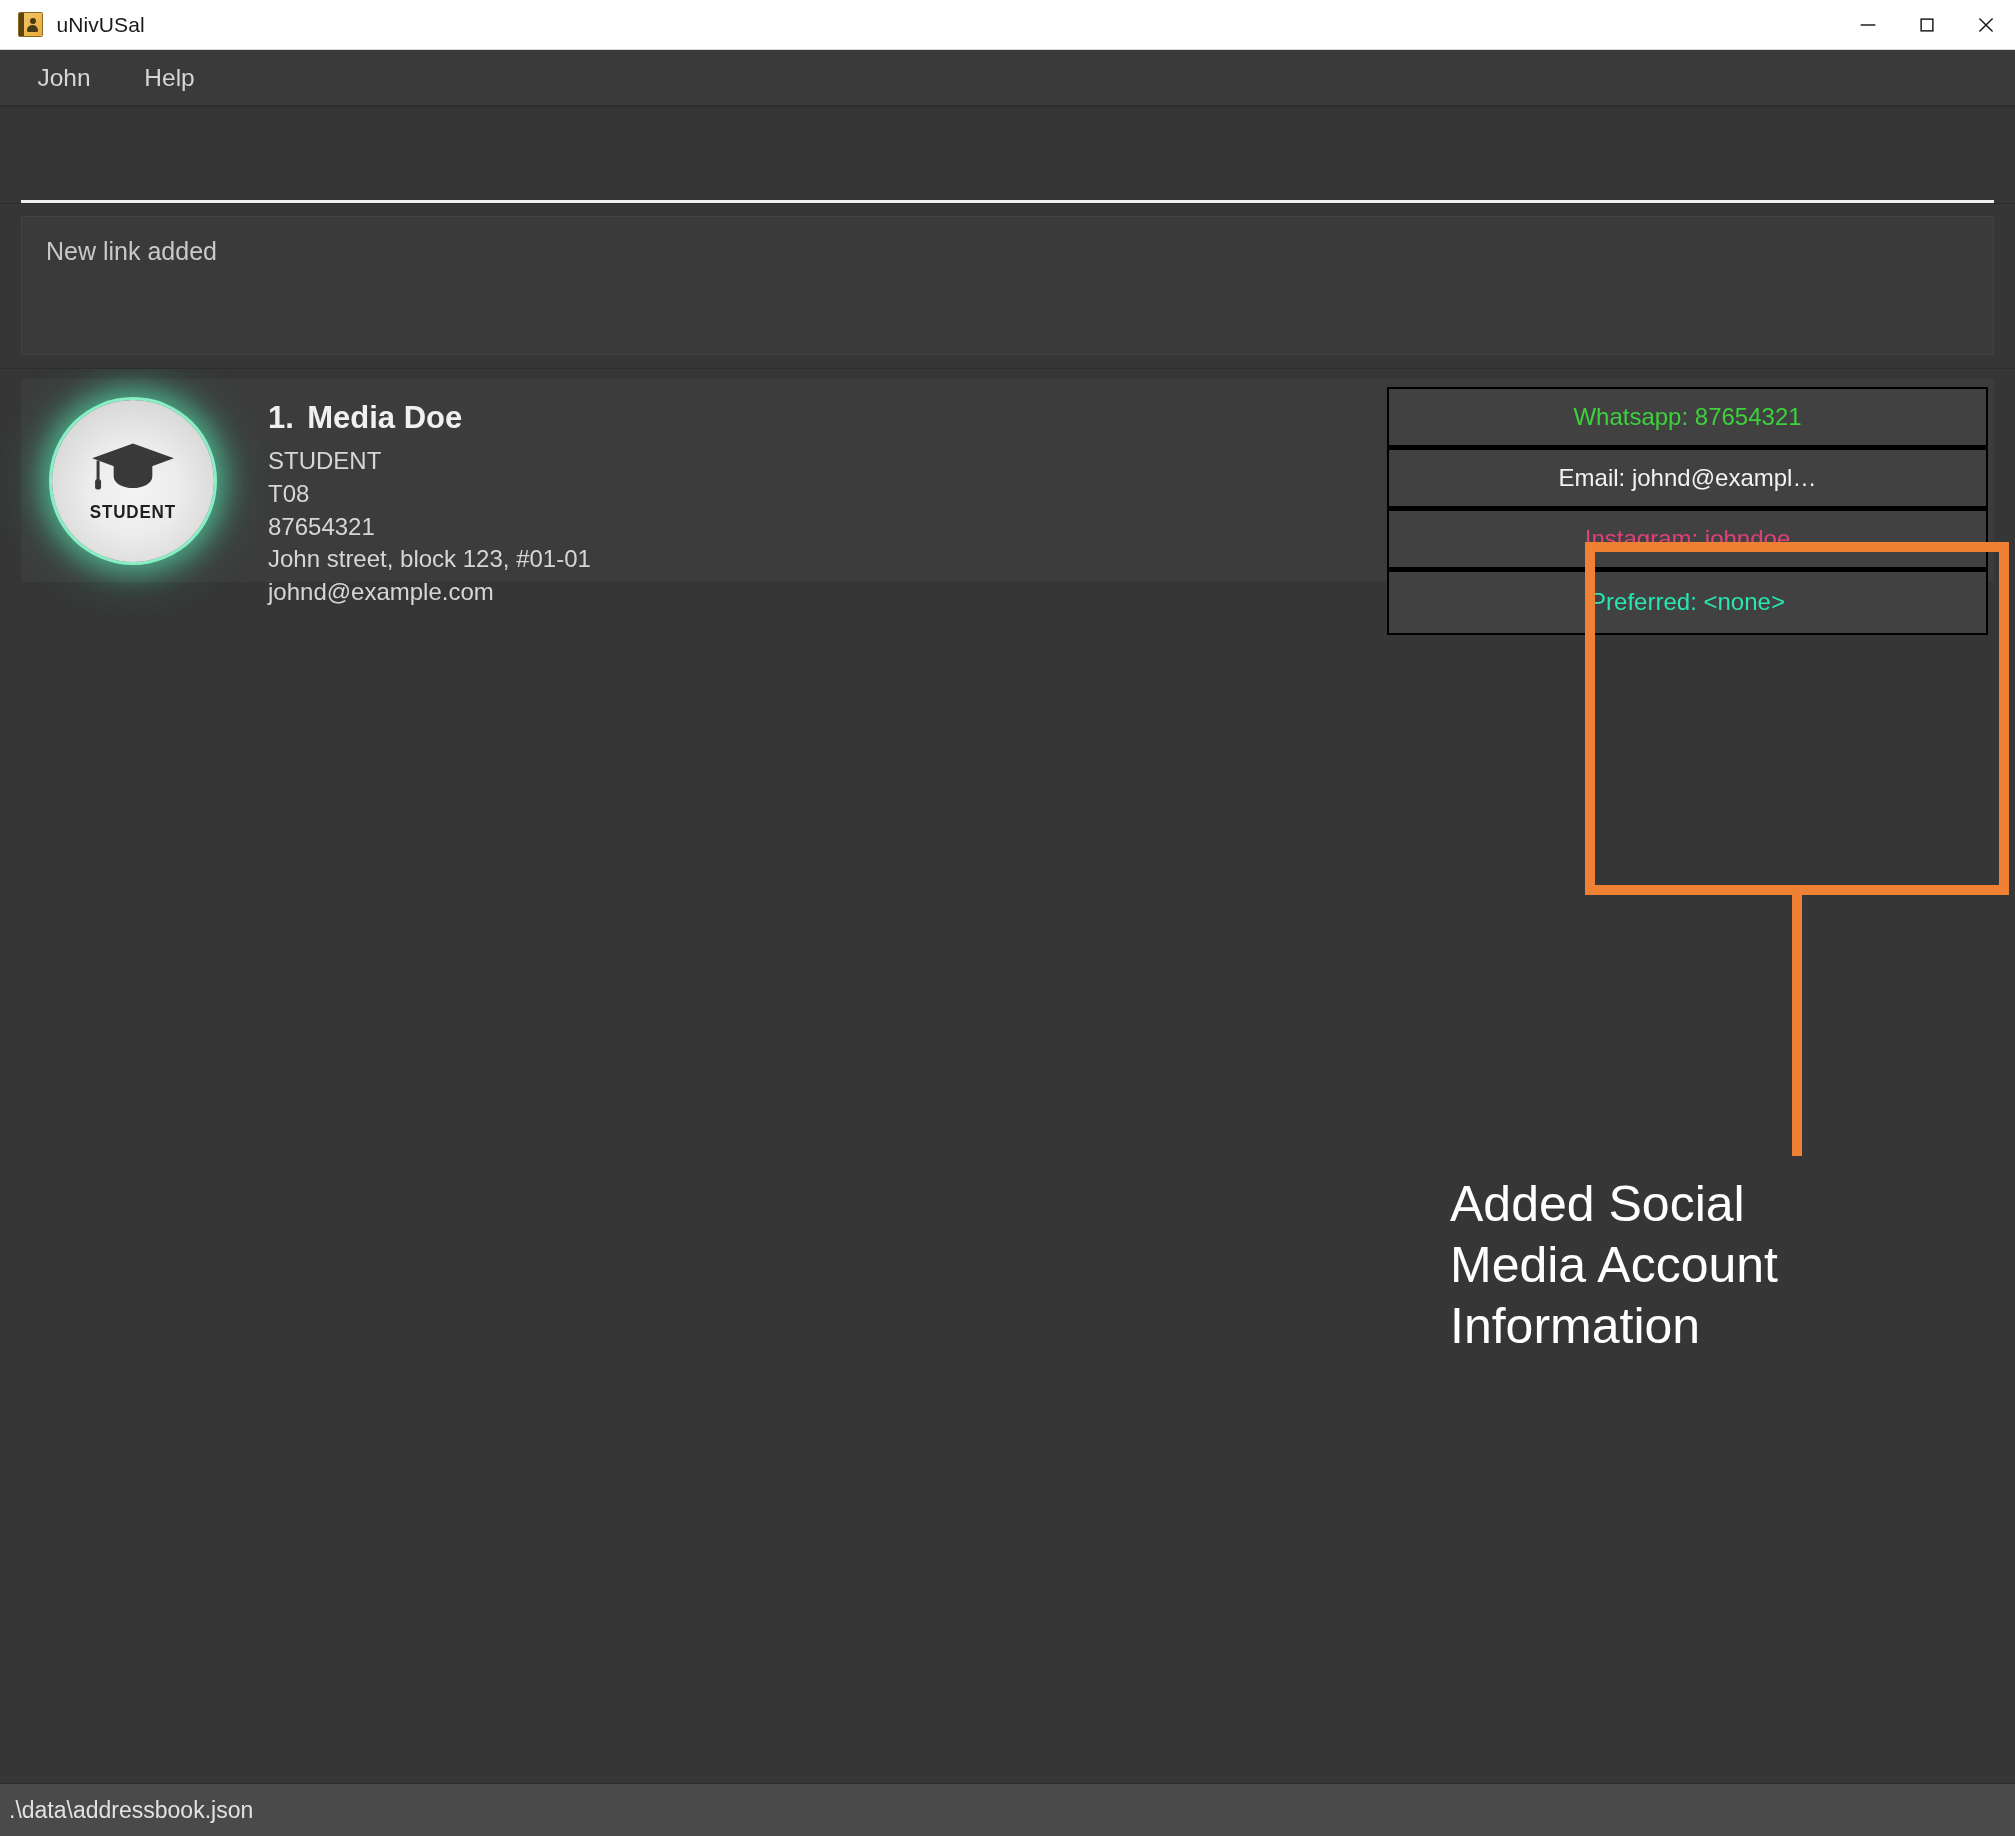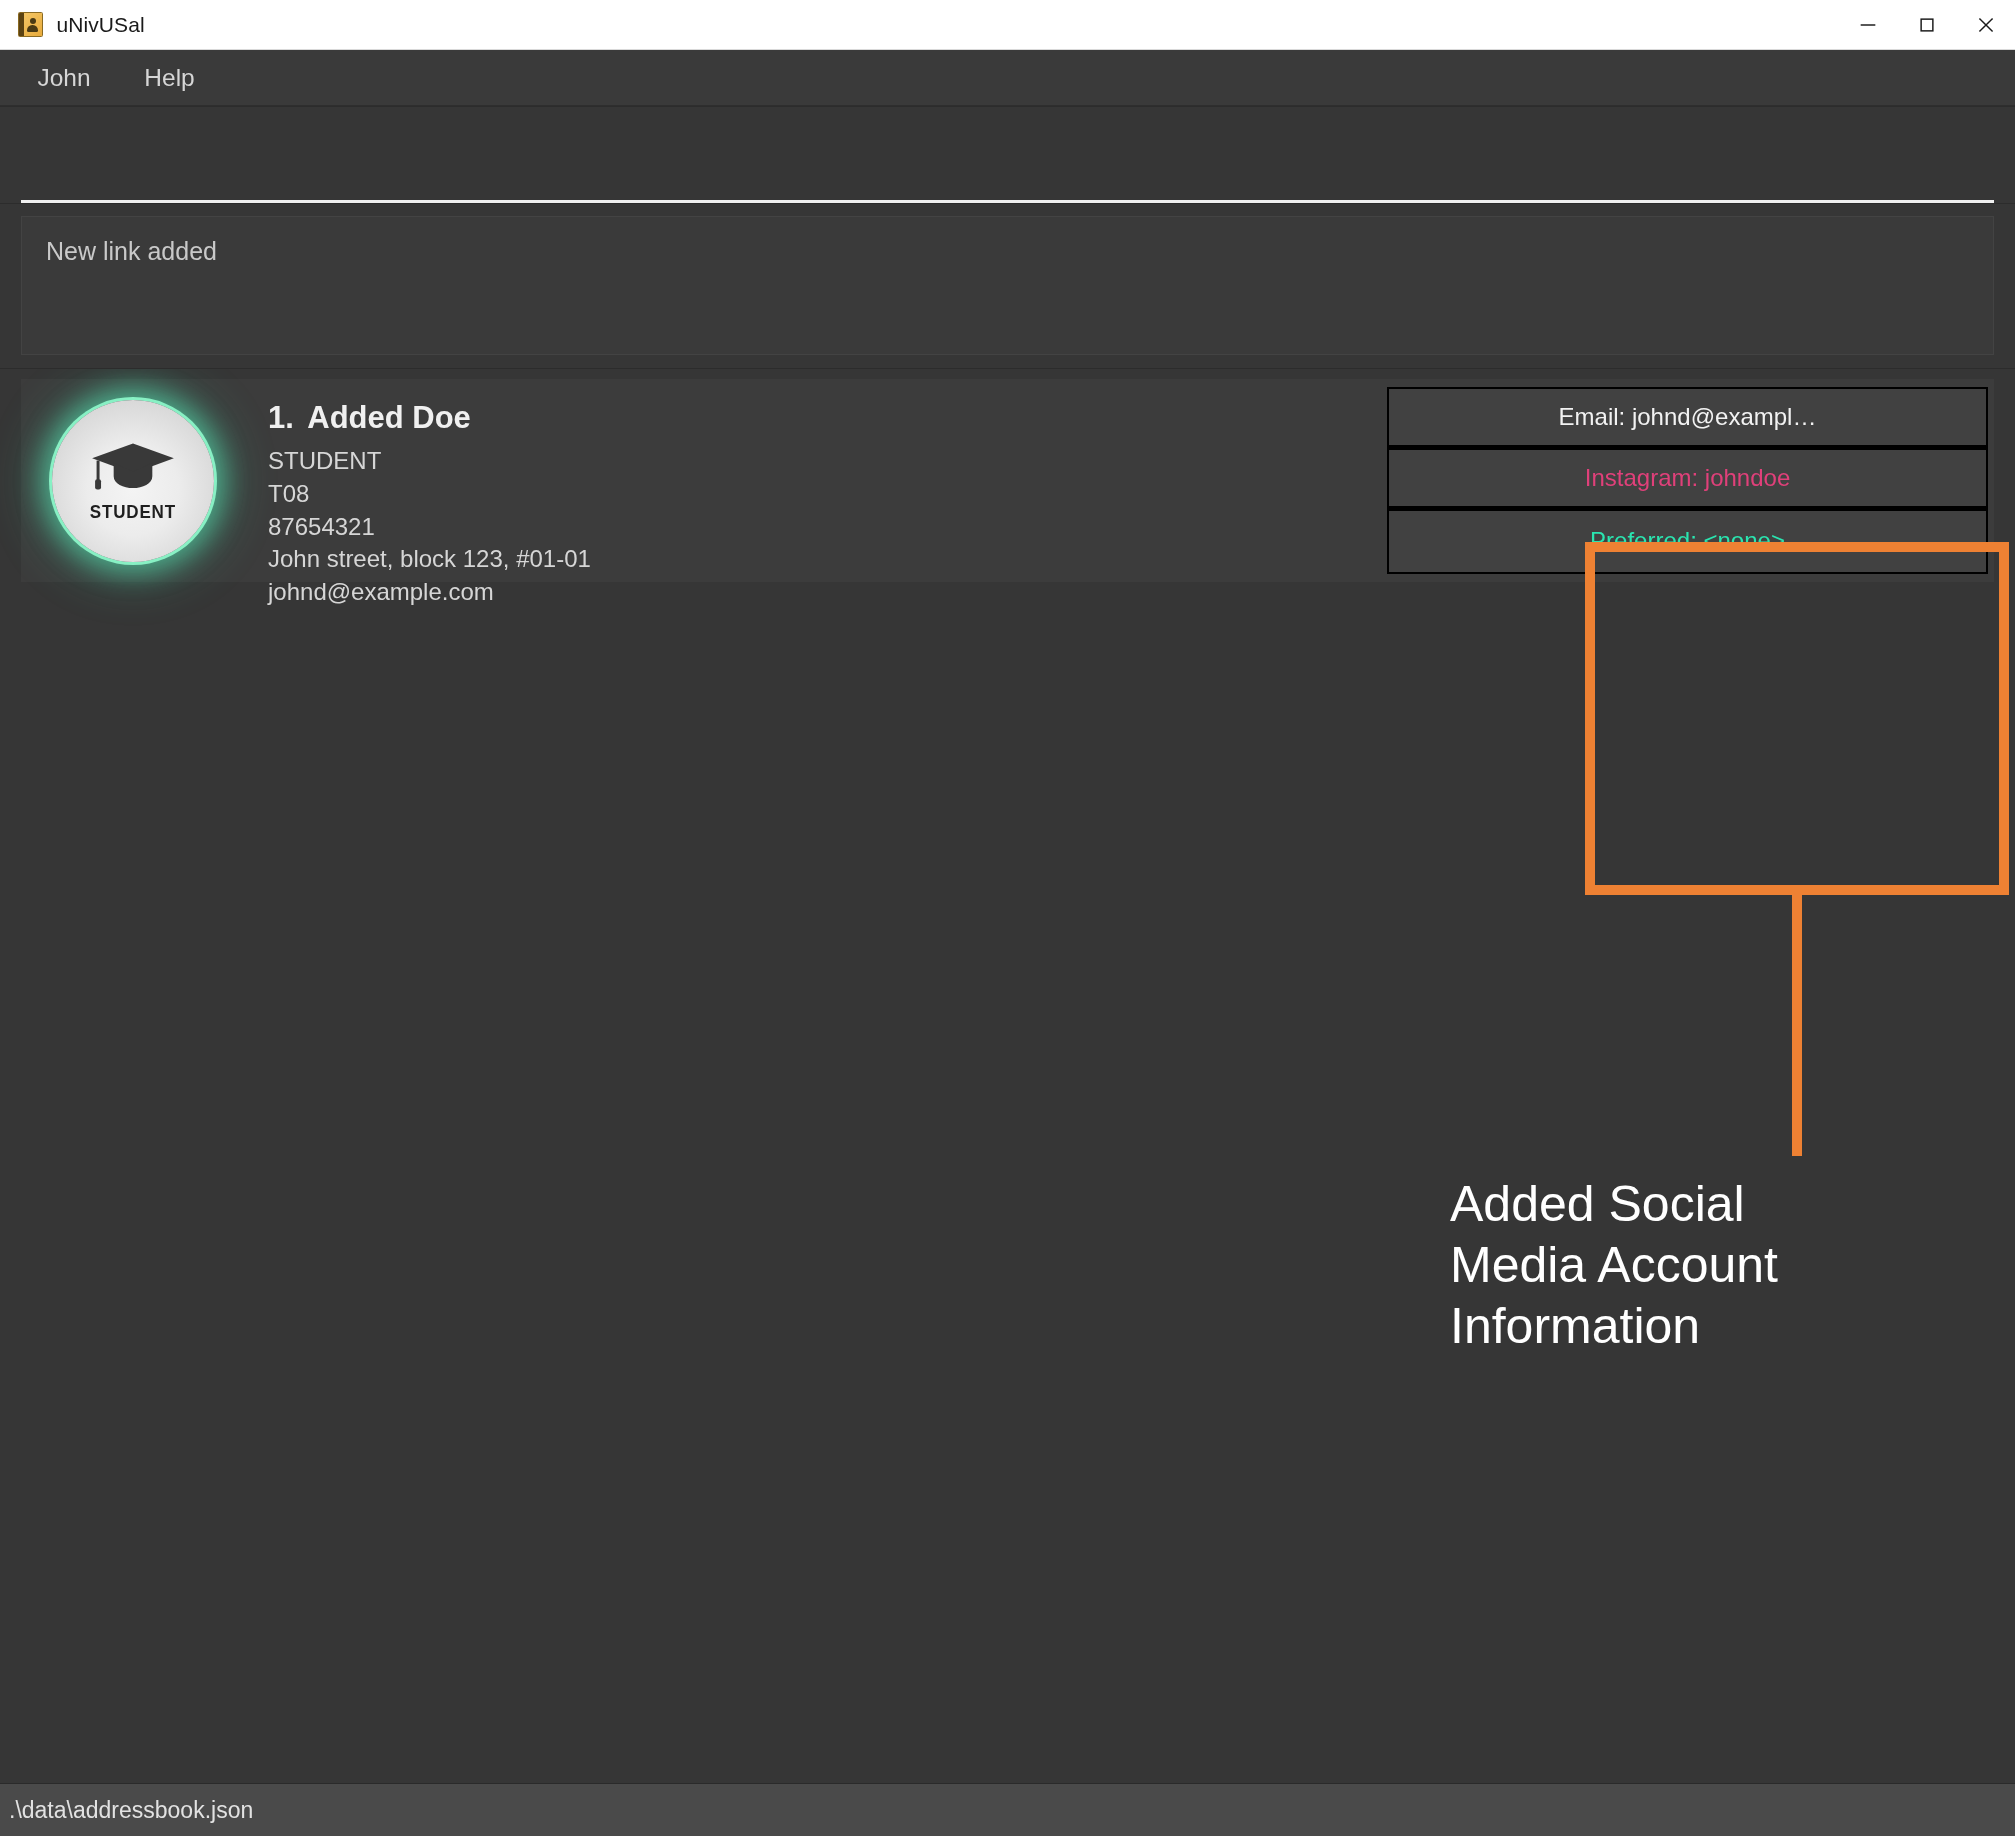--- a/index.html
+++ b/index.html
@@ -373,30 +373,31 @@
               <path d="M33,32 L33,50 C33,60 46,66 59,66 C72,66 85,60 85,50 L85,32 L59,44 Z" fill="#393939"></path>
               <line x1="12" y1="29" x2="12" y2="56" stroke="#393939" stroke-width="4"></line>
               <rect x="8" y="54" width="8" height="14" rx="3" fill="#393939"></rect>
             </svg>
             <div class="avatar-role">STUDENT</div>
           </div>
         </div>
 
         <div class="details">
           <div class="contact-name">
-            <span class="idx">1.</span><span>Added Doe</span>
+            <span class="idx">1.</span><span>Media Doe</span>
           </div>
           <div class="detail-line">STUDENT</div>
           <div class="detail-line">T08</div>
           <div class="detail-line">87654321</div>
           <div class="detail-line">John street, block 123, #01-01</div>
           <div class="detail-line">johnd@example.com</div>
         </div>
 
         <div class="badges">
+          <div class="badge" style="color: rgb(61, 209, 61);">Whatsapp: 87654321</div>
           <div class="badge" style="color: rgb(242, 242, 242);">Email: johnd@exampl…</div>
           <div class="badge" style="color: rgb(224, 64, 122);">Instagram: johndoe</div>
           <div class="badge" style="color: rgb(42, 229, 176);">Preferred: &lt;none&gt;</div>
         </div>
 
       </div>
 
     </div>
 
     <div class="annotation-box" style="border-color: rgb(238, 129, 51);"></div>

